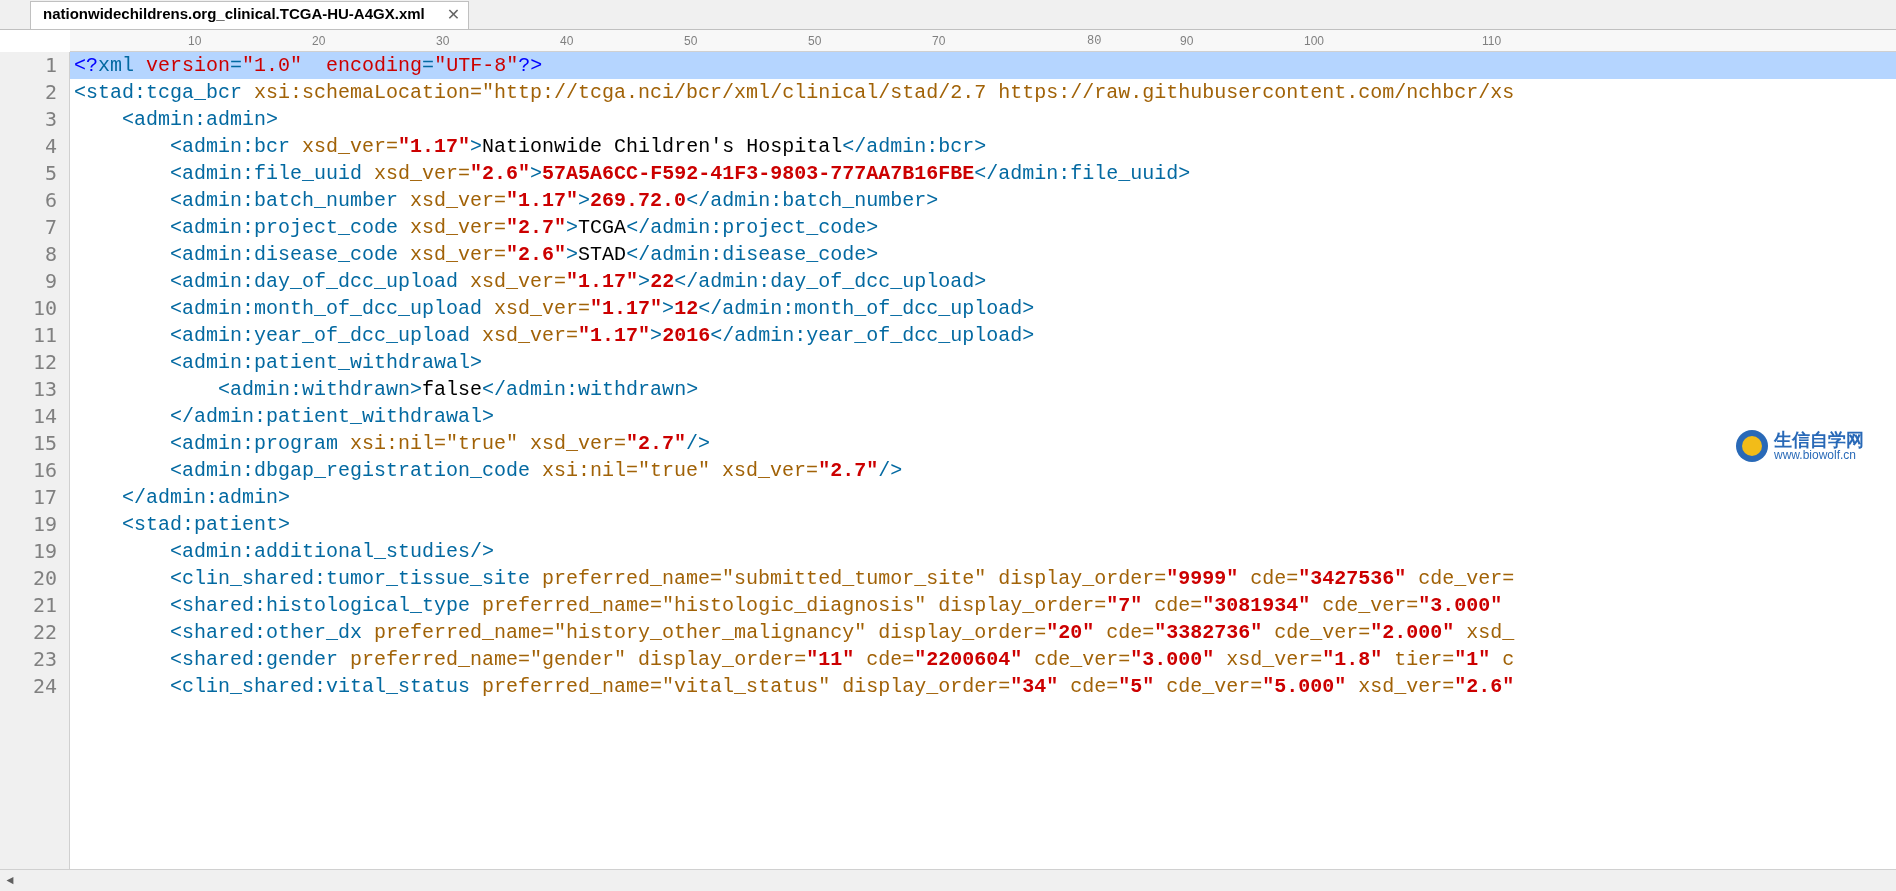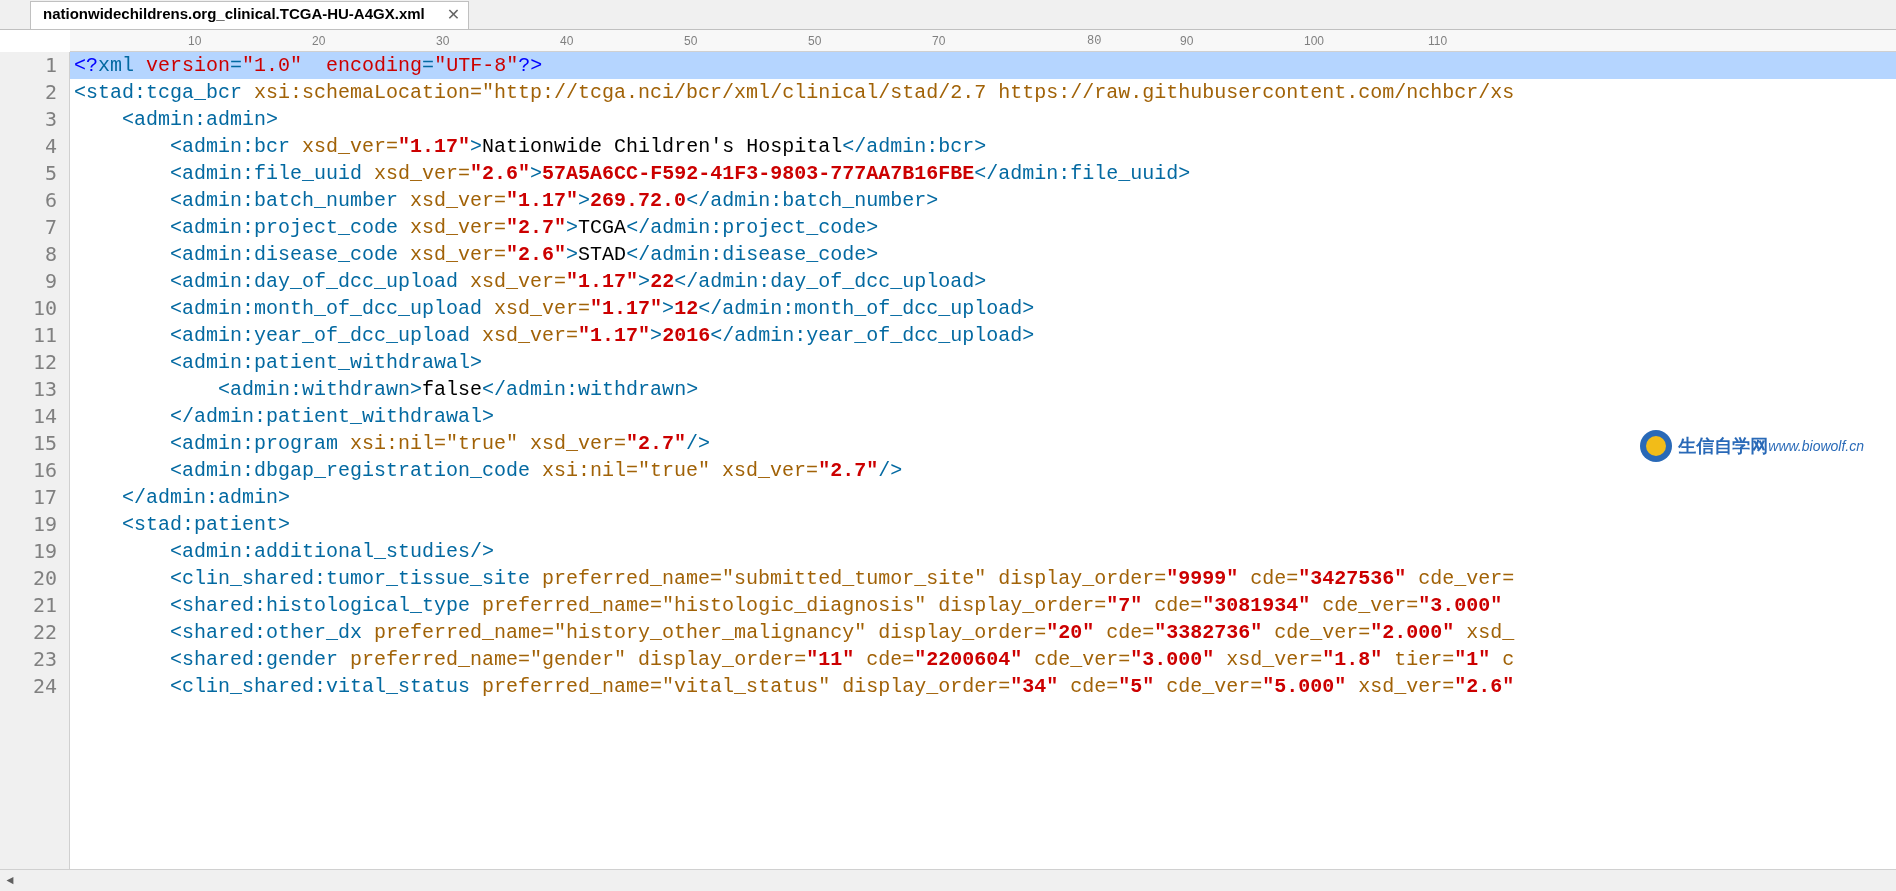--- a/index.html
+++ b/index.html
@@ -110,23 +110,23 @@
     background: #1e62b4;
     border-radius: 50%;
     position: relative;
   }
   .wm-icon::after {
     content: "";
     position: absolute; inset: 6px;
     background: #f2b90c;
     border-radius: 50%;
   }
-  .wm-text-box { display: flex; flex-direction: row; line-height: 1; align-items: center; }
+  .wm-text-box { display: flex; flex-direction: column; line-height: 1; }
   .wm-cn { color: #1e62b4; font-weight: bold; font-size: 18px; }
-  .wm-en { color: #1e62b4; font-size: 14px; font-style: italic; }
+  .wm-en { color: #1e62b4; font-size: 12px; }
 </style>
 </head>
 <body>
 
 <div class="tab-bar">
   <div class="tab">
     <span>nationwidechildrens.org_clinical.TCGA-HU-A4GX.xml</span>
     <span class="tab-close">✕</span>
   </div>
 </div>
@@ -135,21 +135,21 @@
     <span class="ruler-mark" style="left: 118px;">10</span>
     <span class="ruler-mark" style="left: 242px;">20</span>
     <span class="ruler-mark" style="left: 366px;">30</span>
     <span class="ruler-mark" style="left: 490px;">40</span>
     <span class="ruler-mark" style="left: 614px;">50</span>
     <span class="ruler-mark" style="left: 738px;">50</span>
     <span class="ruler-mark" style="left: 862px;">70</span>
     <span class="ruler-mark" style="left: 1017px; font-family: Liberation Mono, monospace;">80</span>
     <span class="ruler-mark" style="left: 1110px; text-align: center;">90</span>
     <span class="ruler-mark" style="left: 1234px;">100</span>
-    <span class="ruler-mark" style="left: 1358px;">110</span>
+    <span class="ruler-mark" style="left: 1412px;">110</span>
   </div>
 
 <div class="editor-area">
   <div class="gutter" id="gutter">
       <div>1</div>
       <div>2</div>
       <div>3</div>
       <div>4</div>
       <div>5</div>
       <div>6</div>

